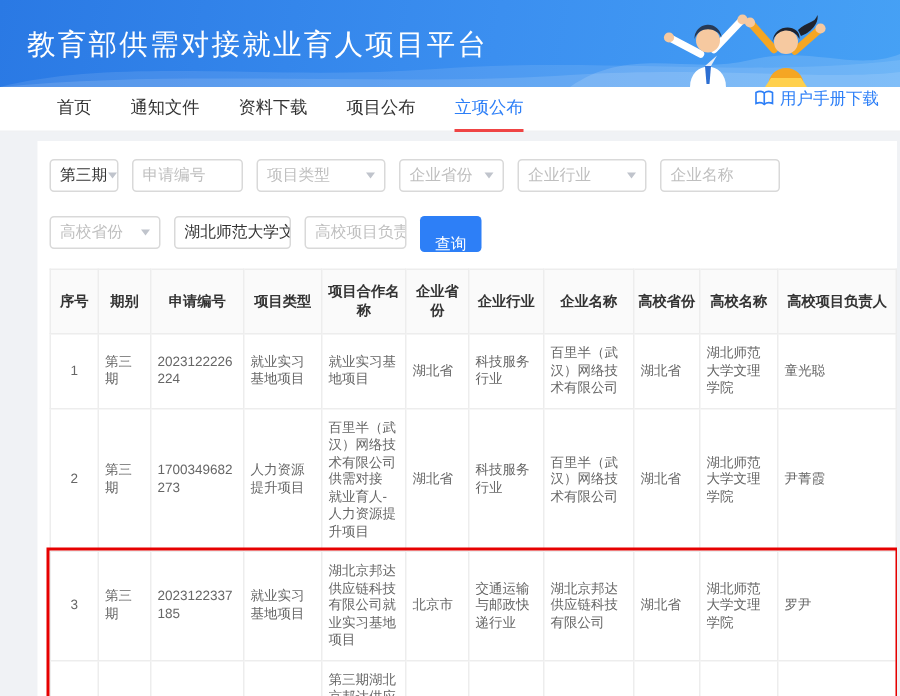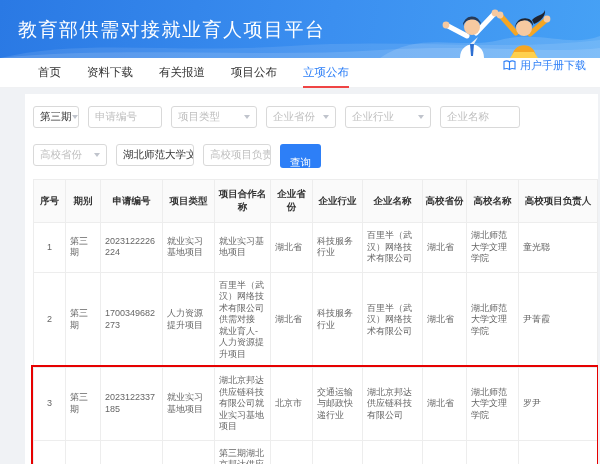--- a/index.html
+++ b/index.html
@@ -77,22 +77,22 @@
     <path d="M142,58 C142,41 166,41 166,58 Z" fill="#f5a623"></path>
     <path d="M144,52 L164,52 L168,58 L140,58 Z" fill="#ffd04d"></path>
     <circle cx="154" cy="28" r="8" fill="#f6c9a0"></circle>
     <path d="M145,28 A9.5 9.5 0 0 1 163,26 C164,16 146,15 145,28 Z" fill="#1f2430"></path>
     <path d="M162,20 C168,14 173,16 175,10 C176,16 170,22 164,24 Z" fill="#1f2430"></path>
   </svg>
 </div>
 
 <div class="navbar">
   <span class="nav-item">首页</span>
+  <span class="nav-item">通知文件</span>
   <span class="nav-item">资料下载</span>
-  <span class="nav-item">有关报道</span>
   <span class="nav-item">项目公布</span>
   <span class="nav-item active">立项公布</span>
   <div class="nav-right">
     <span class="manual">
       <svg width="13" height="11" viewBox="0 0 13 11">
         <path d="M1,1.6 C3,0.6 5,0.7 6.5,2 C8,0.7 10,0.6 12,1.6 L12,9 C10,8.2 8,8.3 6.5,9.6 C5,8.3 3,8.2 1,9 Z" fill="none" stroke="#2d7ff7" stroke-width="1.1"></path>
         <path d="M6.5,2 L6.5,9.6" stroke="#2d7ff7" stroke-width="1.1"></path>
       </svg>
       <span>用户手册下载</span>
     </span>

